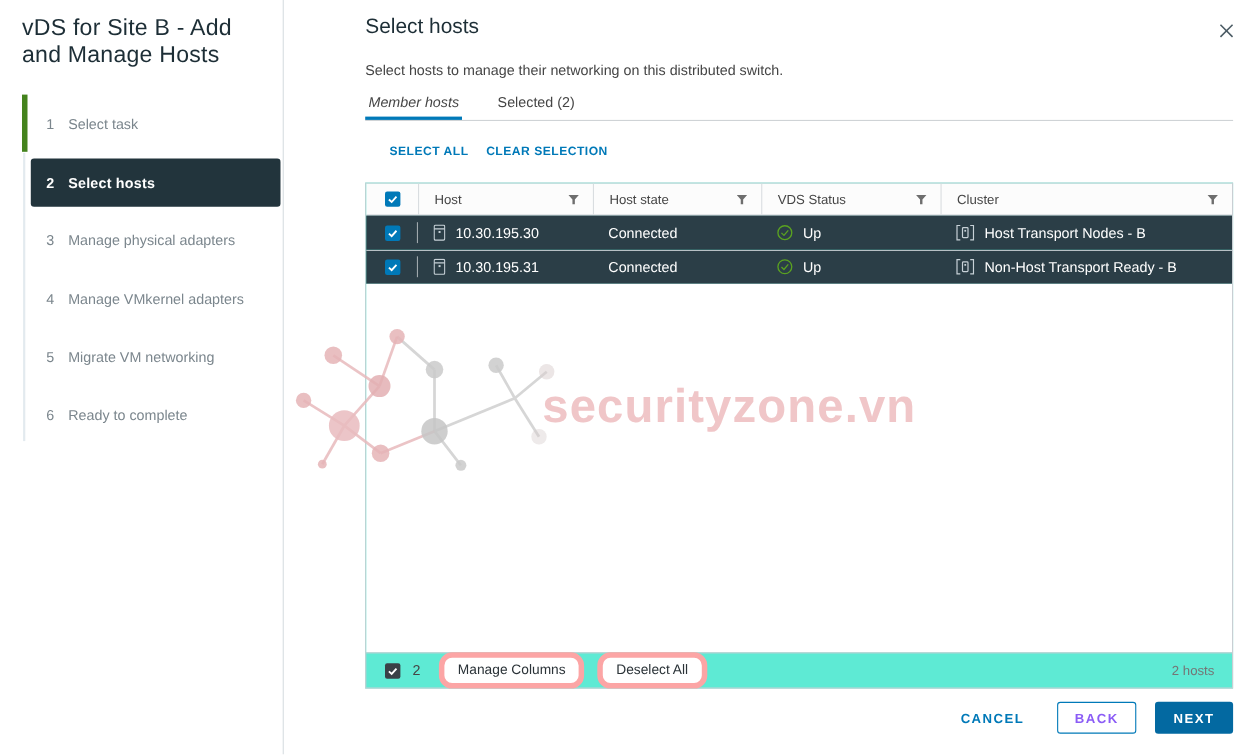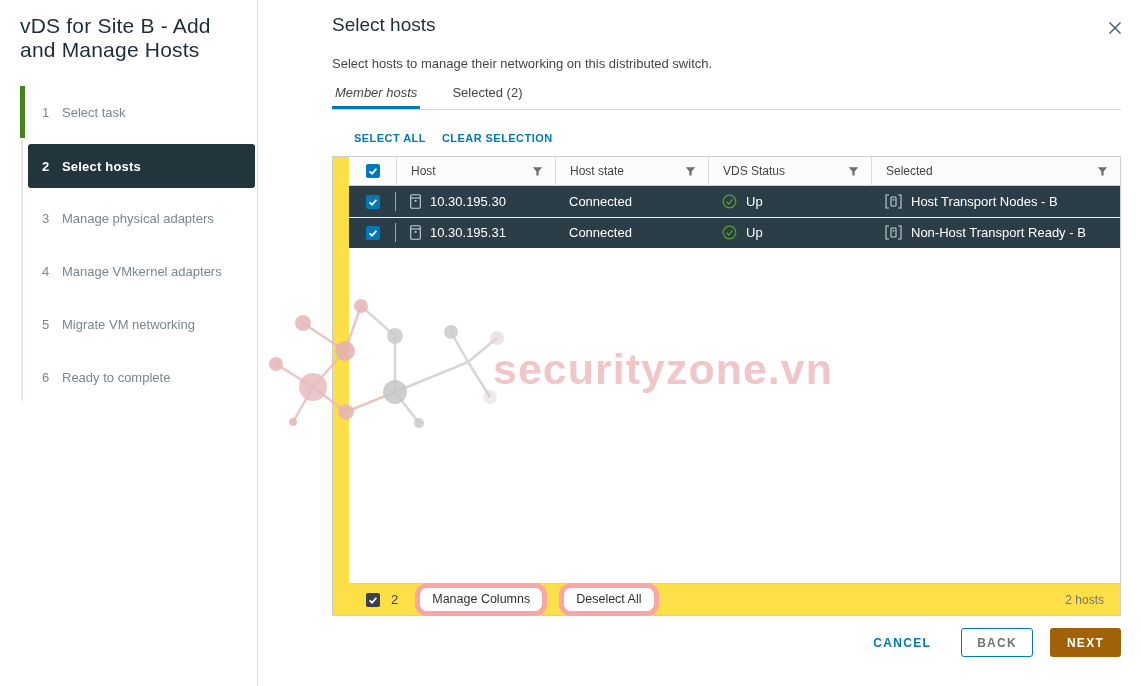--- a/index.html
+++ b/index.html
@@ -31,21 +31,21 @@
   .desc { margin-top:20px; font-size:13px; color:#454545; }
 
   .tabs { display:flex; gap:29px; margin-top:8px; border-bottom:1px solid #cfd3d6; }
   .tab { padding:6px 3px 9px; font-size:13px; color:#454545; cursor:pointer; }
   .tab.active { padding-bottom:6px; border-bottom:3px solid #0079b8;font-style:italic; }
 
   .bulk-links { margin-top:22px; display:flex; gap:16px;margin-left:22px; }
   .bulk-link { font-size:11px; font-weight:600; letter-spacing:.45px; color:#0079b8; cursor:pointer; }
 
   
-  .datagrid { margin-top:12px; border:1px solid #c9ced3; background:#fde047;padding-left:16px; }
+  .datagrid { margin-top:22px; border:1px solid #c9ced3; background:#5eead4; }
   .dg-header, .dg-row { display:grid; grid-template-columns:47px 159px 153px 163px 1fr; }
   .dg-header { height:29px; background:#fcfcfc; border-bottom:1px solid #c9ced3; font-size:12px; color:#454545; }
   .hcell { display:flex; align-items:center; padding:0 12px 0 14px; position:relative; }
   .hcell + .hcell { border-left:1px solid #d9dde0; }
   .hcell-check { justify-content:center; padding:0; border-left:none !important; }
   .funnel { margin-left:auto; flex:none; }
 
   .dg-row { height:31px; background:#2b3e47; color:#fff; font-size:13px; cursor:pointer; }
   .dg-row + .dg-row { box-shadow:inset 0 1px 0 #e6ecef; }
   .cell { display:flex; align-items:center; padding:0 10px 0 14px; position:relative; white-space:nowrap; overflow:hidden; }
@@ -62,22 +62,22 @@
   .dg-footer .count { margin-left:11px; }
   .mini-btn { margin-left:17px; border:5px solid #fca5a5; border-radius:12px; background:#fff; padding:4px 12px 5px; font-size:12.5px; color:#2b3338; font-family:inherit; cursor:pointer; }
   .mini-btn + .mini-btn { margin-left:12px; }
   .total { margin-left:auto; font-size:12px; color:#757575; }
 
   
   .actions { display:flex; align-items:center; justify-content:flex-end; margin-top:12px; }
   .btn { height:29px; display:inline-flex; align-items:center; justify-content:center; border-radius:3px;
          font-family:inherit; font-size:12px; font-weight:600; letter-spacing:1.3px; cursor:pointer; }
   .btn-text    { border:none; background:none; color:#0079b8; padding:0 6px; margin-right:24px; }
-  .btn-outline { border:1px solid #0079b8; background:#fff; color:#737373; min-width:70px; padding:0 15px; margin-right:17px; }
-  .btn-primary { border:none; background:#a16207; color:#fff; min-width:71px; padding:0 15px; }
+  .btn-outline { border:1px solid #0079b8; background:#fff; color:#8b5cf6; min-width:70px; padding:0 15px; margin-right:17px; }
+  .btn-primary { border:none; background:#0369a1; color:#fff; min-width:71px; padding:0 15px; }
 
   
   .watermark { position:absolute; inset:0; z-index:10; pointer-events:none; }
 </style>
 </head>
 <body>
 
 <div class="sidebar">
   <div class="sidebar-title">vDS for Site B - Add and Manage Hosts</div>
   <div class="steps">
@@ -154,21 +154,21 @@
             <path d="M0.8 1.2 H10.2 L6.6 5.4 V9.6 H4.4 V5.4 Z" fill="#6e6e6e"></path>
           </svg>
       </div>
       <div class="hcell">
         <span>VDS Status</span>
         <svg class="funnel" width="11" height="11" viewBox="0 0 11 11">
             <path d="M0.8 1.2 H10.2 L6.6 5.4 V9.6 H4.4 V5.4 Z" fill="#6e6e6e"></path>
           </svg>
       </div>
       <div class="hcell">
-        <span>Selected</span>
+        <span>Cluster</span>
         <svg class="funnel" width="11" height="11" viewBox="0 0 11 11">
             <path d="M0.8 1.2 H10.2 L6.6 5.4 V9.6 H4.4 V5.4 Z" fill="#6e6e6e"></path>
           </svg>
       </div>
     </div>
 
     <div class="dg-row">
       <div class="cell cell-check">
         <span class="checkbox">
           <svg width="12" height="12" viewBox="0 0 14 14">

